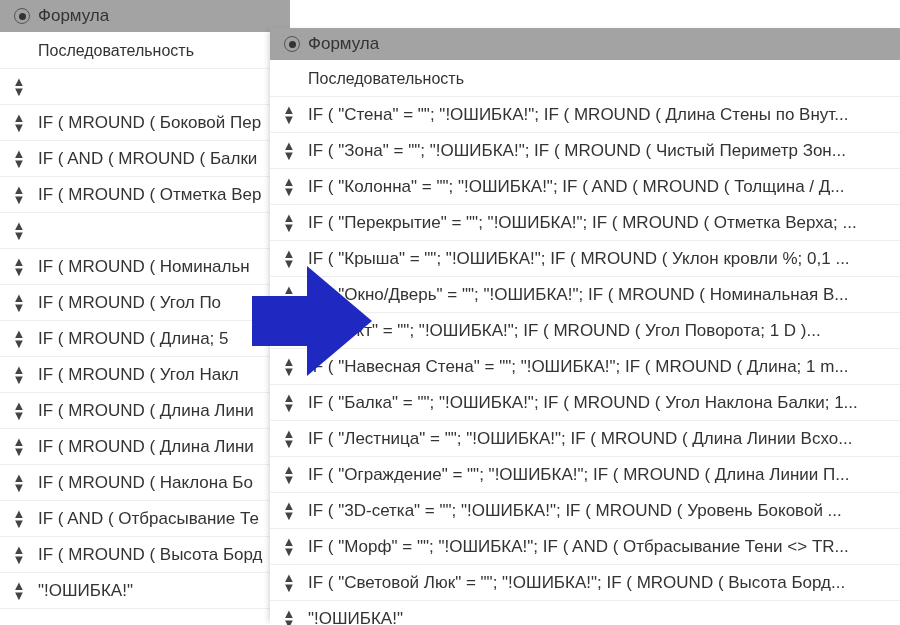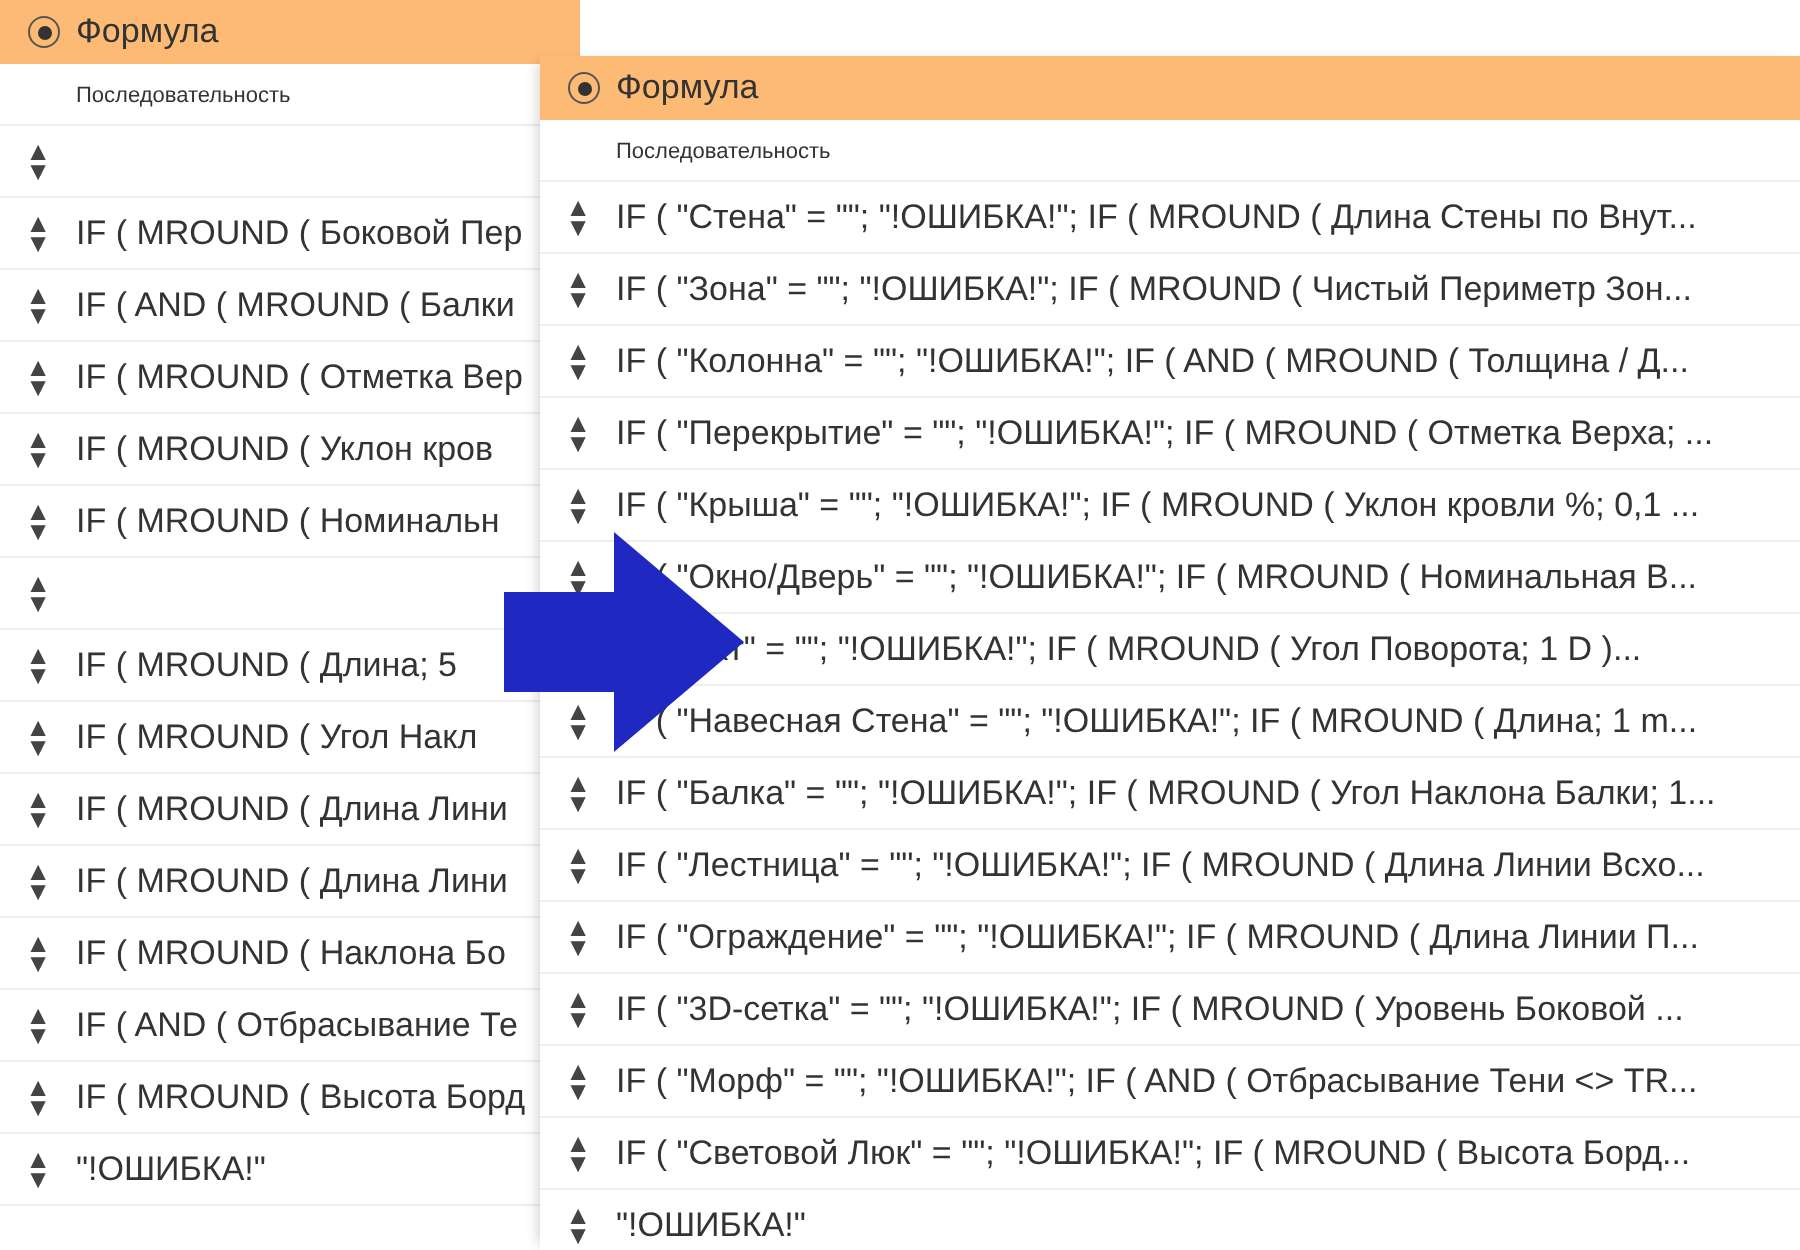--- a/index.html
+++ b/index.html
@@ -26,21 +26,21 @@
     height: 625px;
   }
   .panel-right {
     left: 270px;
     top: 28px;
     width: 630px;
     height: 597px;
     box-shadow: -4px 0 6px -3px rgba(0,0,0,0.18);
   }
   .header {
-    background: #fdba74;
+    background: #a3a3a3;
     padding: 6px 10px 6px 14px;
     display: flex;
     align-items: center;
     gap: 8px;
   }
   .radio-dot {
     width: 14px;
     height: 14px;
     border: 1.5px solid #555;
     border-radius: 50%;
@@ -51,21 +51,21 @@
   }
   .radio-dot::after {
     content: "";
     width: 7px;
     height: 7px;
     background: #333;
     border-radius: 50%;
   }
   .col-head {
     padding: 10px 10px 8px 38px;
-    font-size: 11px;
+    font-size: 16px;
     color: #333;
   }
   .row {
     display: flex;
     align-items: center;
     border-top: 1px solid #eee;
     min-height: 35px;
     padding: 0 4px 0 8px;
   }
   .panel-left .row:last-child,
@@ -143,34 +143,34 @@
           <span class="t">▲</span>
           <span>▼</span>
         </div>
         <div class="cell">IF ( MROUND ( Отметка Вер</div>
       </div>
       <div class="row">
         <div class="sort-handle">
           <span class="t">▲</span>
           <span>▼</span>
         </div>
-        <div class="cell">IF ( MROUND ( Уклон кров</div>
       </div>
       <div class="row">
         <div class="sort-handle">
           <span class="t">▲</span>
           <span>▼</span>
         </div>
         <div class="cell">IF ( MROUND ( Номинальн</div>
       </div>
       <div class="row">
         <div class="sort-handle">
           <span class="t">▲</span>
           <span>▼</span>
         </div>
+        <div class="cell">IF ( MROUND ( Угол По</div>
       </div>
       <div class="row">
         <div class="sort-handle">
           <span class="t">▲</span>
           <span>▼</span>
         </div>
         <div class="cell">IF ( MROUND ( Длина; 5</div>
       </div>
       <div class="row">
         <div class="sort-handle">

